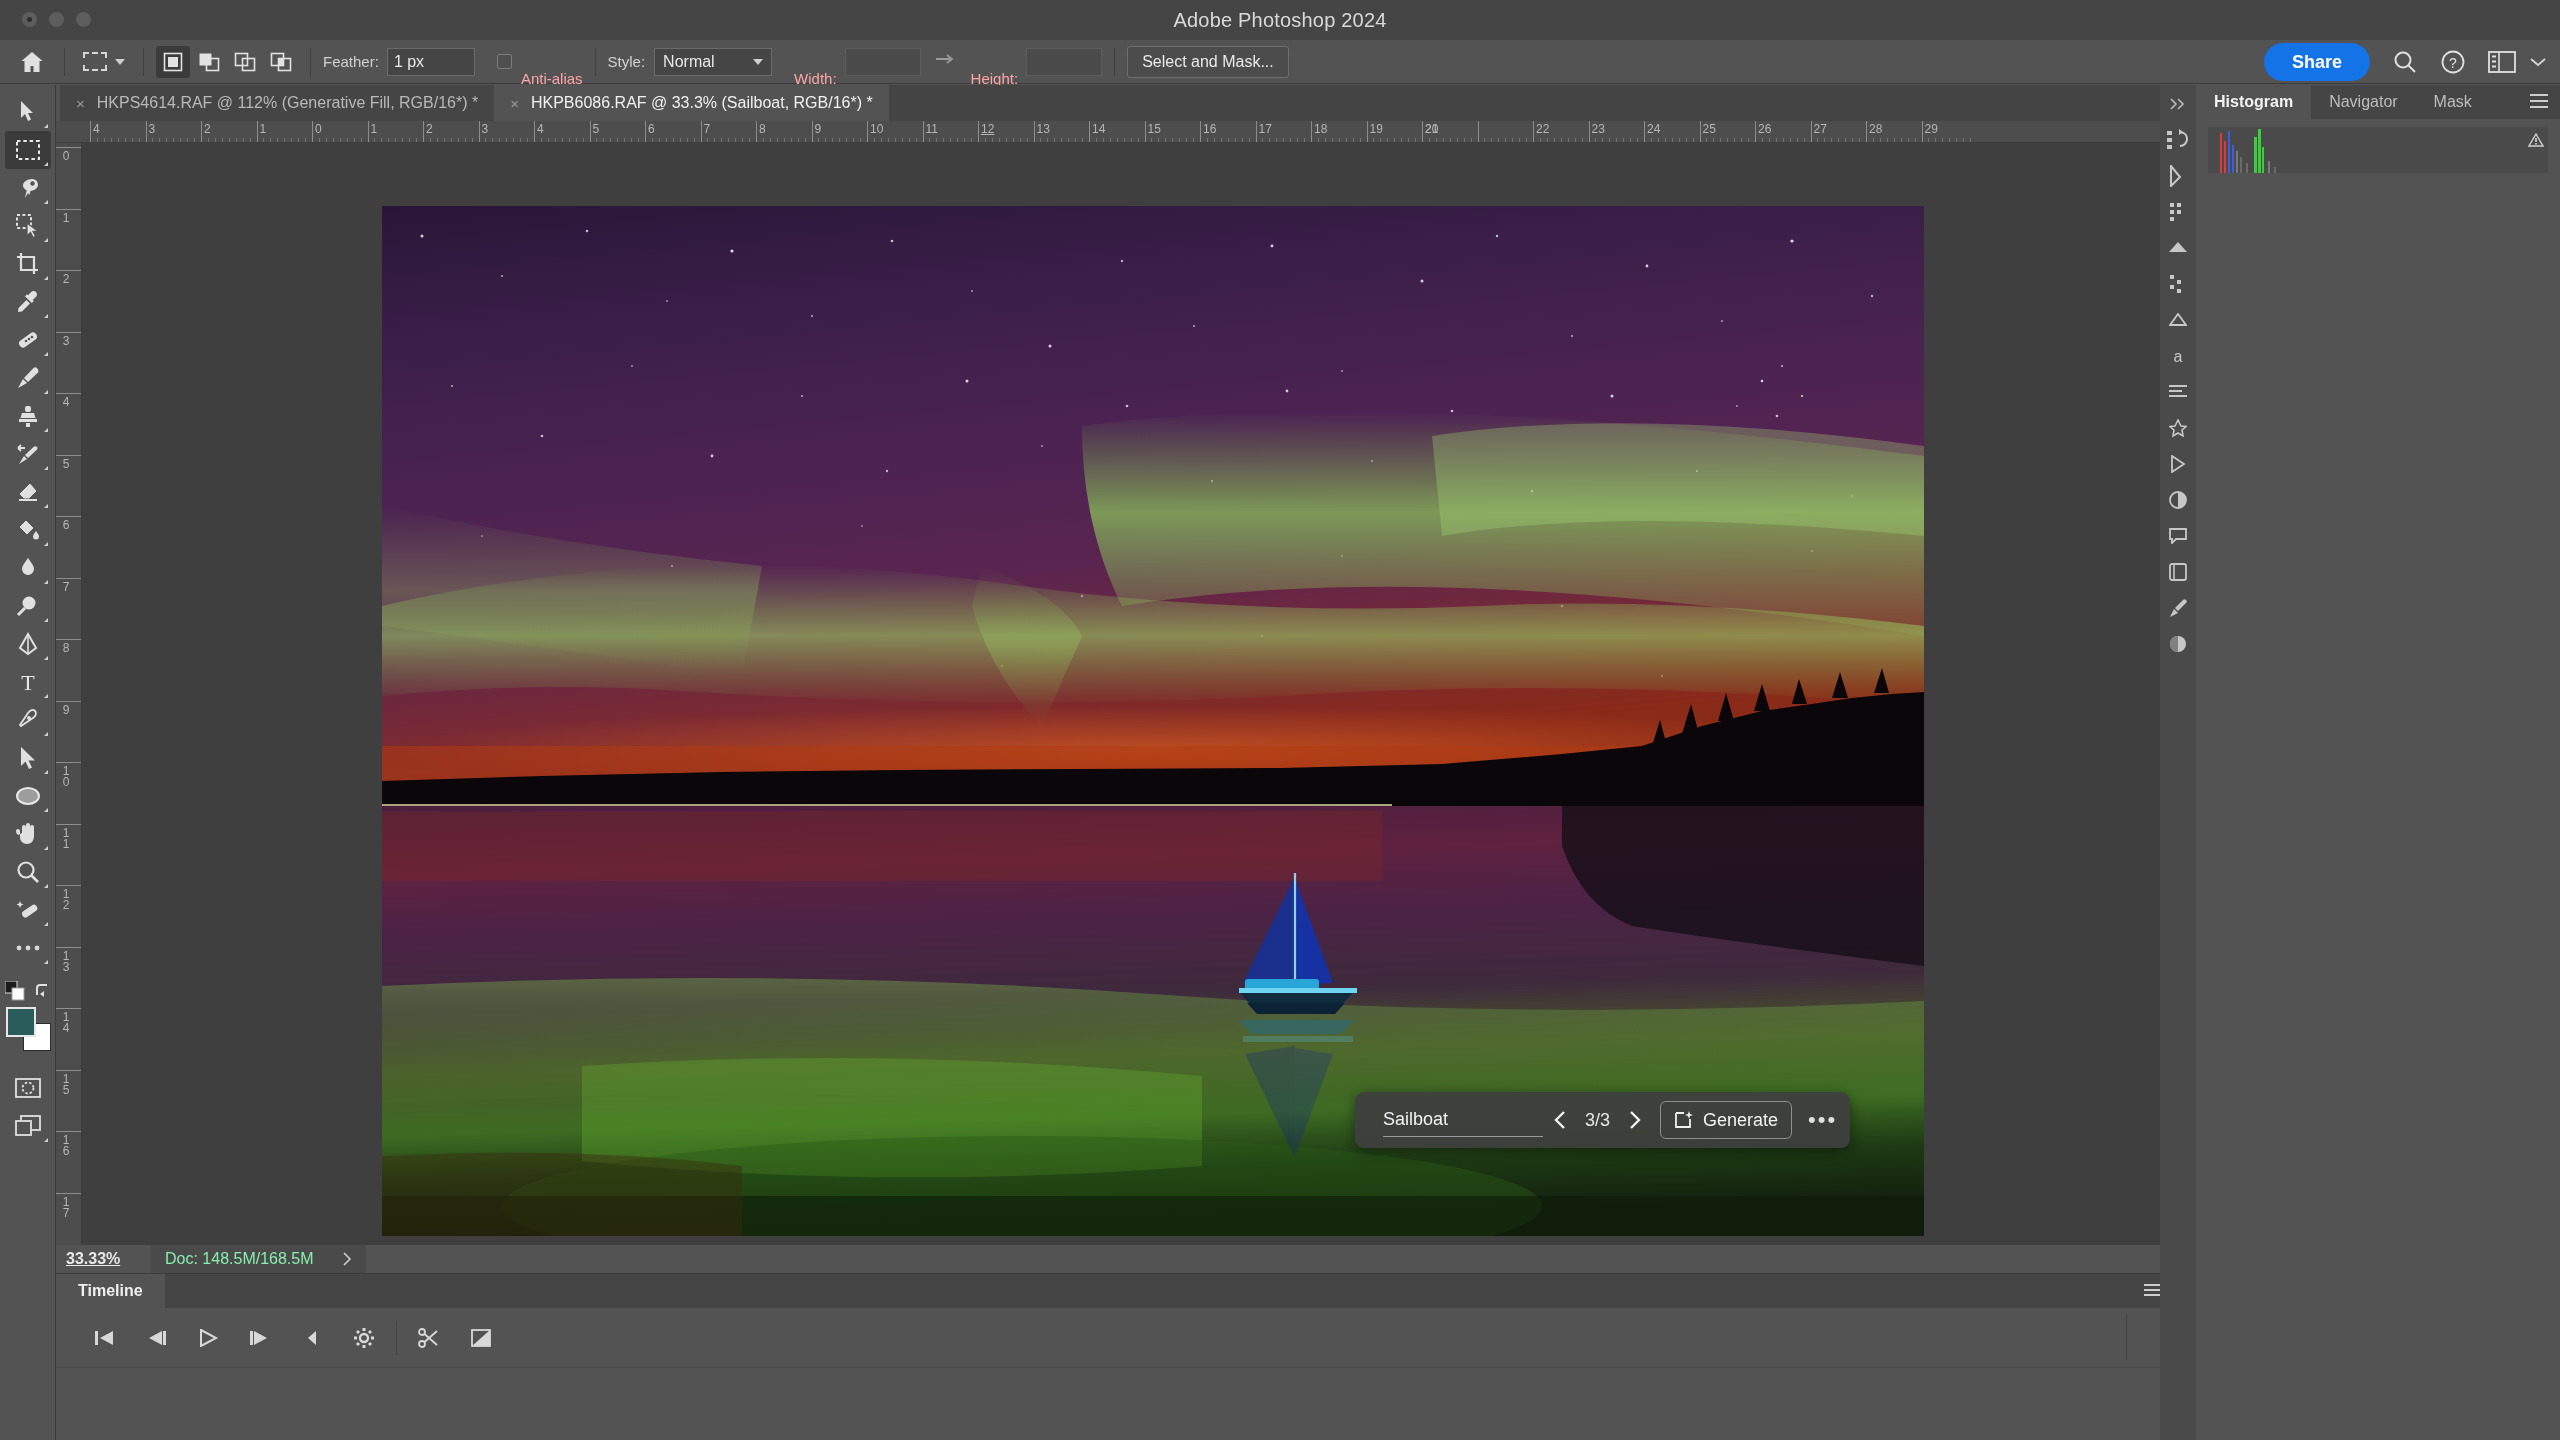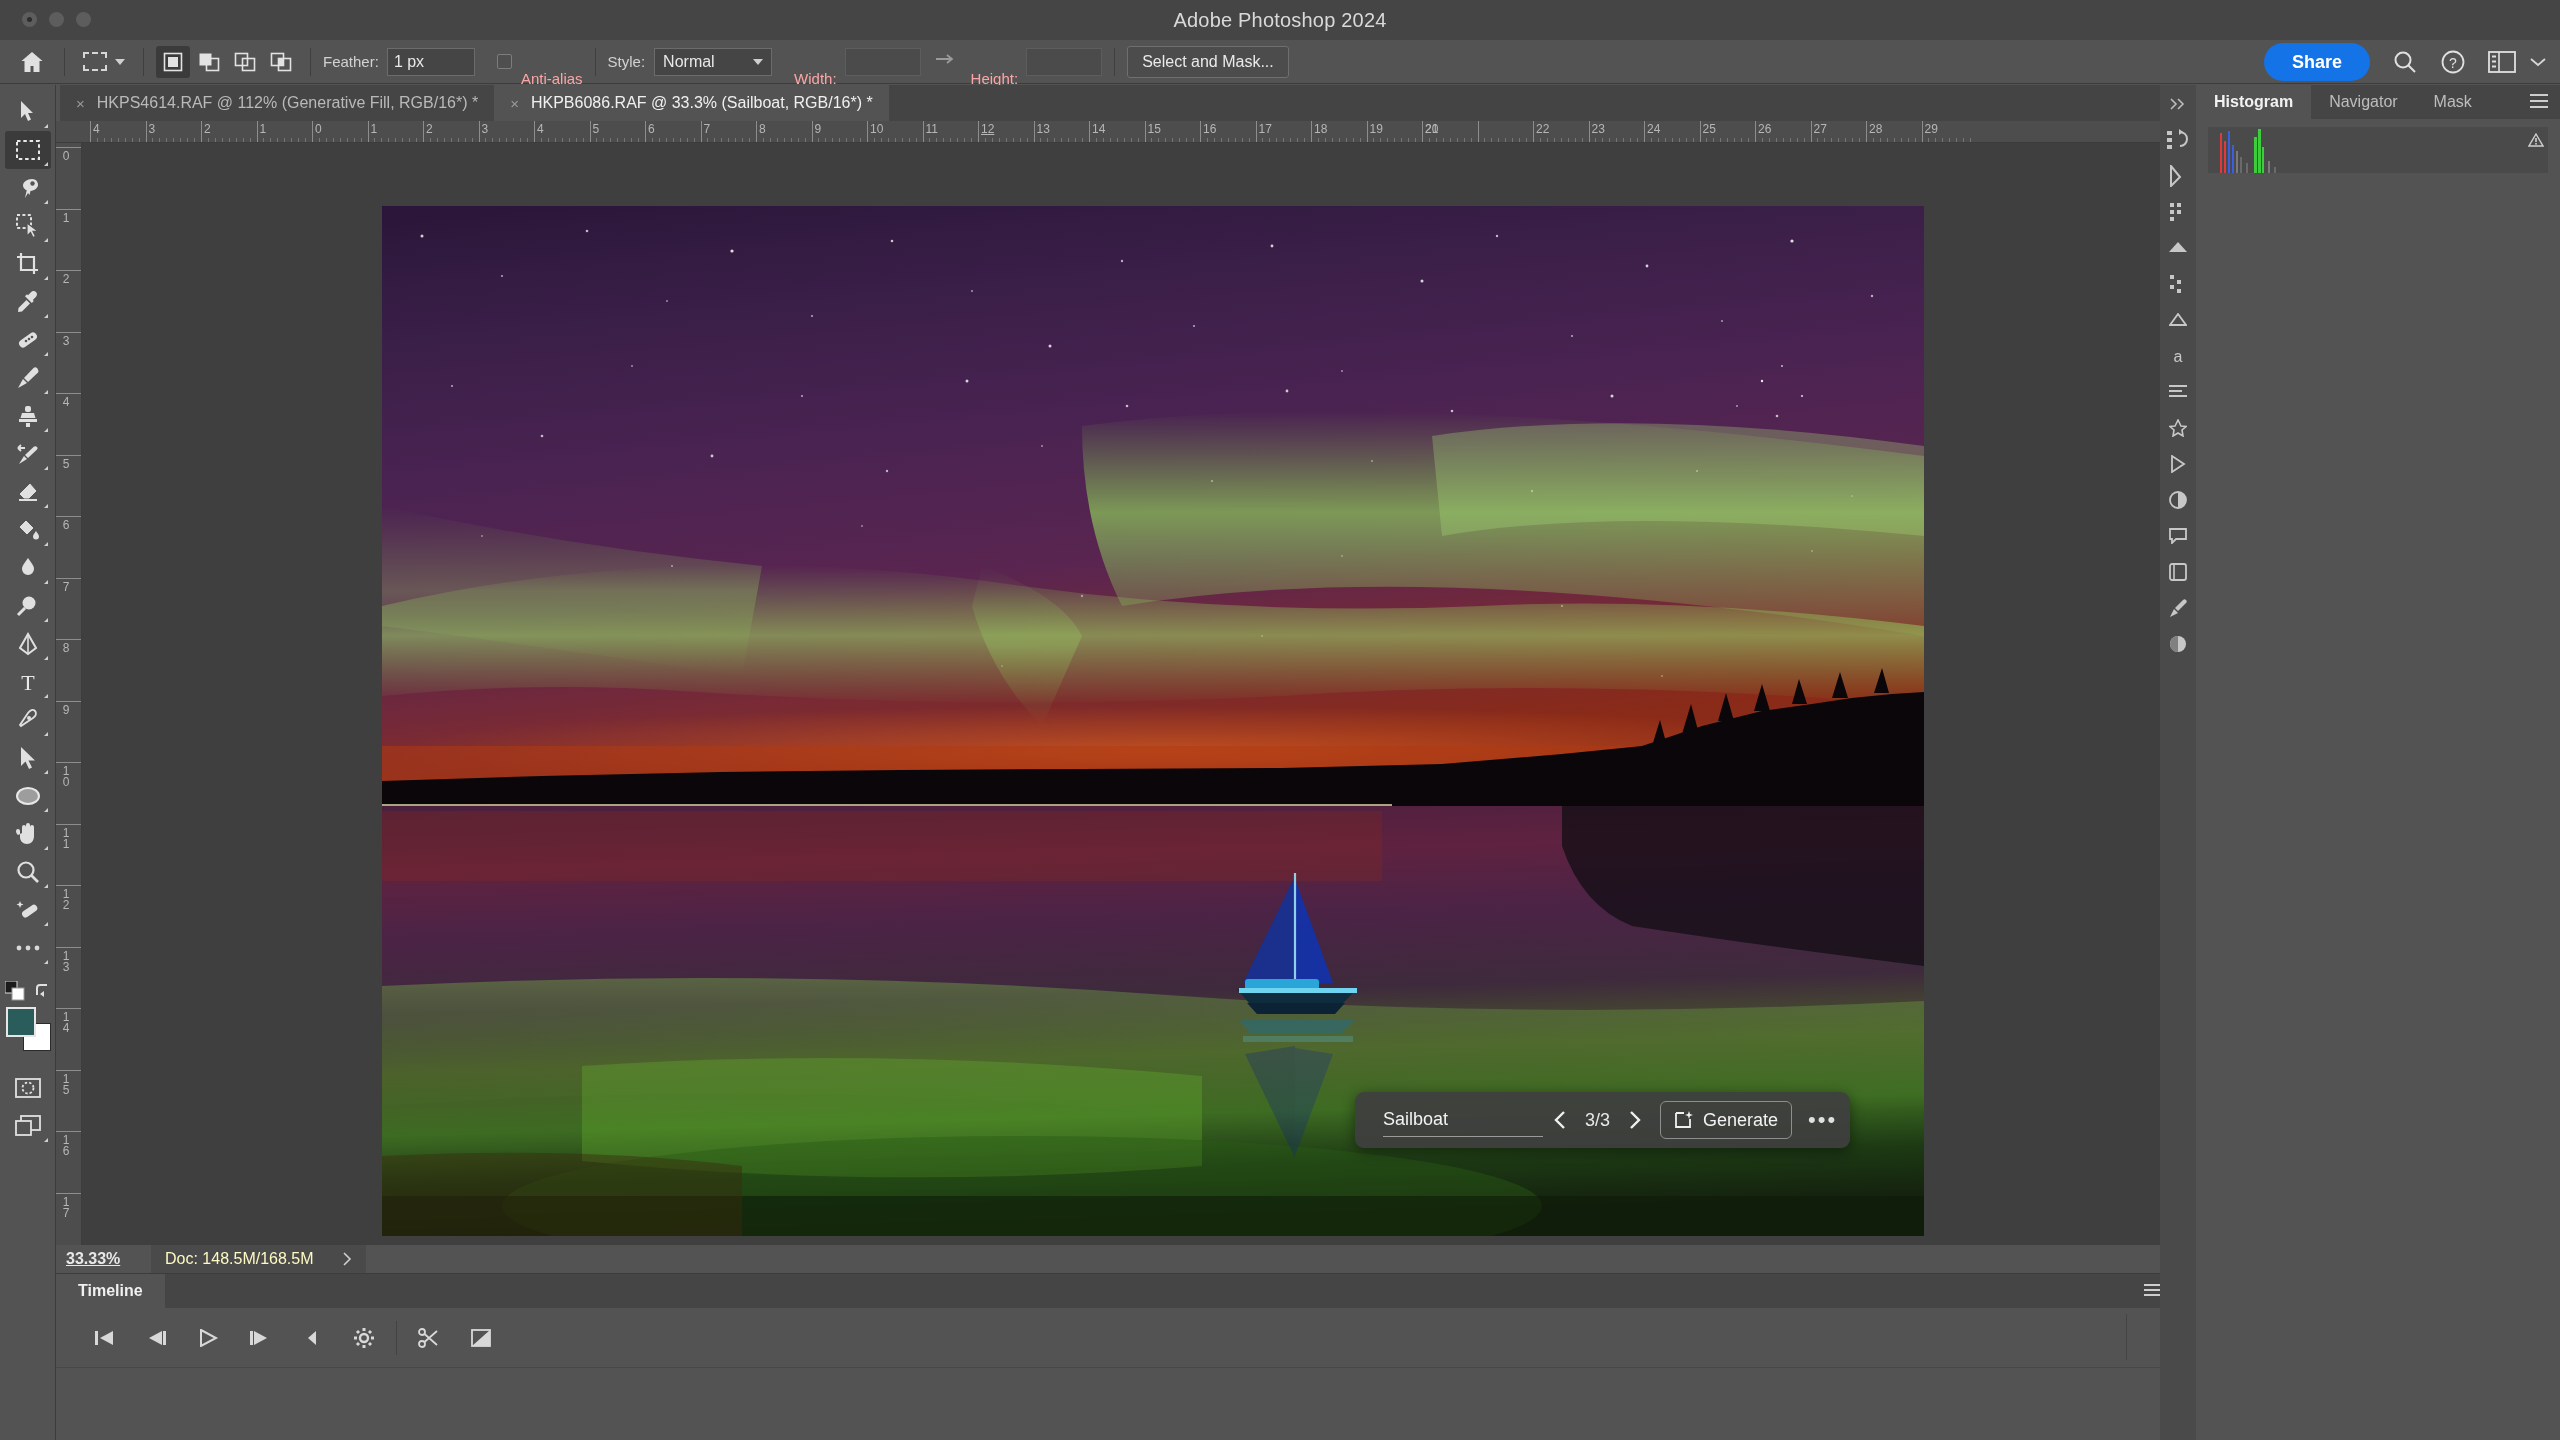--- a/index.html
+++ b/index.html
@@ -73,21 +73,21 @@
     font-size:18px;color:#f2f2f2;}
   .gb-nav{display:flex;align-items:center;gap:18px;margin-left:10px;font-size:18px;color:#e8e8e8;}
   .gb-generate{height:38px;border:1px solid #8e8e8e;border-radius:6px;display:flex;align-items:center;gap:9px;
     padding:0 13px;margin-left:18px;font-size:18px;color:#f2f2f2;}
   .gb-dots{margin-left:16px;font-size:22px;letter-spacing:2px;color:#e0e0e0;}
 
   
   .statusbar{position:absolute;left:56px;top:1245px;width:2124px;height:28px;background:#535353;
     display:flex;align-items:center;font-size:16px;}
   .zoomfield{width:95px;padding-left:10px;color:#e8e8e8;font-weight:bold;text-decoration:underline;}
-  .docinfo{background:#4a4a4a;height:28px;display:flex;align-items:center;gap:28px;padding:0 14px;color:#fef9c3;}
+  .docinfo{background:#4a4a4a;height:28px;display:flex;align-items:center;gap:28px;padding:0 14px;color:#86efac;}
 
   
   .timeline{position:absolute;left:56px;top:1273px;width:2124px;height:167px;background:#535353;border-top:1px solid #3c3c3c;}
   .tl-head{height:34px;background:#454545;display:flex;align-items:center;position:relative;}
   .tl-tab{height:34px;background:#535353;display:flex;align-items:center;padding:0 22px;font-size:16px;font-weight:bold;color:#f0f0f0;}
   .tl-burger{position:absolute;right:16px;top:10px;}
   .tl-controls{height:60px;display:flex;align-items:center;padding-left:22px;gap:0;border-bottom:1px solid #484848;}
   .tlbtn{width:52px;height:46px;display:flex;align-items:center;justify-content:center;}
   .tl-vsep{width:1px;height:34px;background:#434343;margin:0 6px;}
   .tl-right-sep{position:absolute;left:2070px;top:40px;width:1px;height:46px;background:#434343;}

